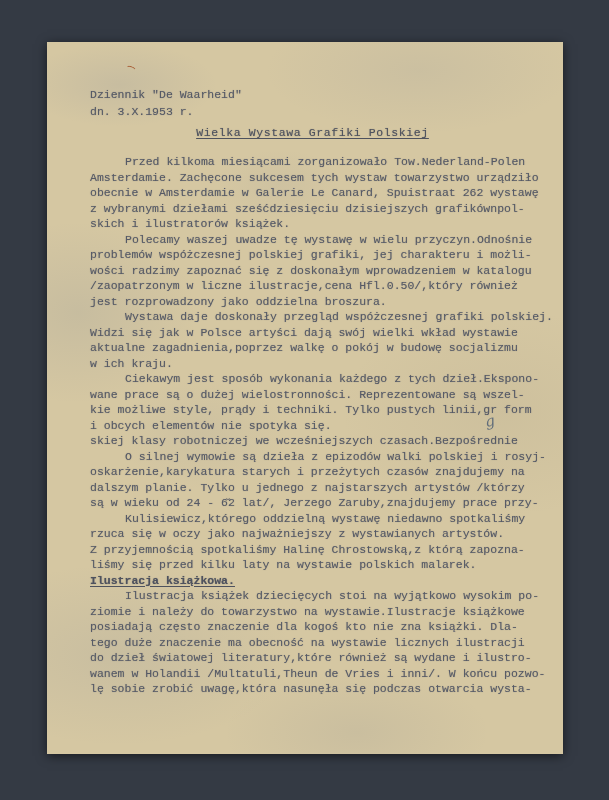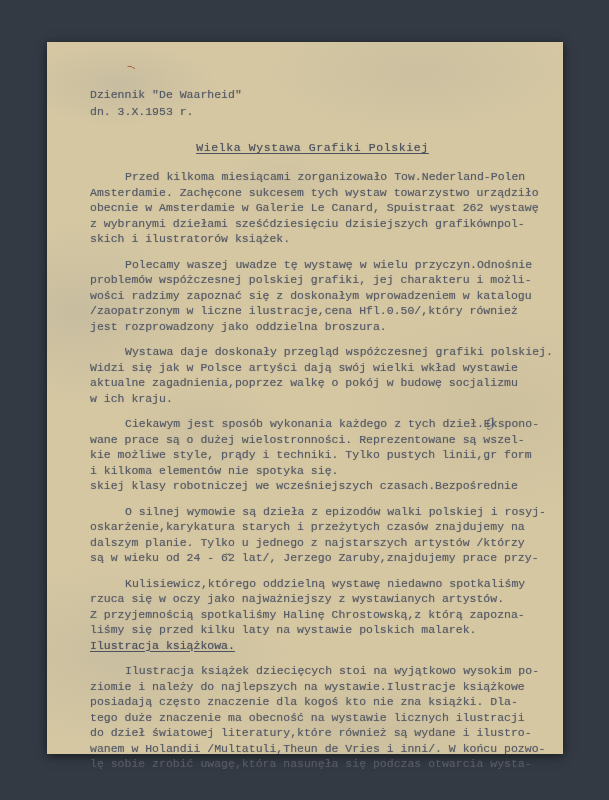--- a/index.html
+++ b/index.html
@@ -19,32 +19,33 @@
       radial-gradient(ellipse 230px 150px at 88% 52%,rgba(128,122,108,.09), transparent 70%),
       radial-gradient(ellipse 250px 130px at 14% 86%,rgba(112,124,146,.12), transparent 70%),
       radial-gradient(ellipse 190px 90px at 60% 97%, rgba(104,112,132,.10), transparent 70%),
       radial-gradient(ellipse 90px 50px at 45% 20%,  rgba(110,120,140,.07), transparent 70%);
     box-shadow:0 2px 10px rgba(0,0,0,.55);
   }
   .content{position:absolute;left:43px;top:44px;width:455px;}
   .source .line{white-space:pre;font-size:11.5px;line-height:17px;color:var(--ink,#565a66);
     text-shadow:0 0 1px rgba(86,90,102,.55);}
   .title{
-    margin:21px 0 15px -10px;text-align:center;font-size:11.5px;color:#4e525e;
+    margin:6px 0 15px -10px;text-align:center;font-size:11.5px;color:#4e525e;
     text-decoration:underline;text-underline-offset:2px;letter-spacing:.6px;
     text-shadow:0 0 1px rgba(78,82,94,.6);white-space:pre;
   }
   .doc-body .line{
     white-space:pre;font-size:11.5px;line-height:15.5px;color:var(--ink,#565a66);
     text-shadow:0 0 1px rgba(86,90,102,.5);
   }
-  .doc-body .paragraph .line.first{padding-left:35px;margin-top:10px;}
+  .doc-body .paragraph .line.first{padding-left:35px;}
   .doc-body .heading .line{
     text-decoration:underline;text-underline-offset:2px;color:#4e525e;
     text-shadow:0 0 1px rgba(78,82,94,.65);
+    font-weight:bold;
   }
   .hw-insert{
     position:absolute;left:438px;top:370px;
     font-family:"DejaVu Serif",serif;font-style:italic;font-size:15px;
     color:#4d5e74;transform:rotate(-12deg);opacity:.85;
   }
   .ink-speck{
     position:absolute;left:78px;top:24px;width:9px;height:6px;
     border:1.6px solid transparent;border-top-color:var(--accent_speck,#a9623a);
     border-radius:50%;transform:rotate(18deg);
@@ -82,41 +83,41 @@
         <div class="block paragraph">
           <div class="line first">Wystawa daje doskonały przegląd wspóżczesnej grafiki polskiej.</div>
           <div class="line">Widzi się jak w Polsce artyści dają swój wielki wkład wystawie</div>
           <div class="line">aktualne zagadnienia,poprzez walkę o pokój w budowę socjalizmu</div>
           <div class="line">w ich kraju.</div>
         </div>
         <div class="block paragraph">
           <div class="line first">Ciekawym jest sposób wykonania każdego z tych dzieł.Ekspono-</div>
           <div class="line">wane prace są o dużej wielostronności. Reprezentowane są wszel-</div>
           <div class="line">kie możliwe style, prądy i techniki. Tylko pustych linii,gr form</div>
-          <div class="line">i kilkoma elementów nie spotyka się.</div>
+          <div class="line">i obcych elementów nie spotyka się.</div>
         </div>
         <div class="block paragraph">
           <div class="line">skiej klasy robotniczej we wcześniejszych czasach.Bezpośrednie</div>
           <div class="line first">O silnej wymowie są dzieła z epizodów walki polskiej i rosyj-</div>
           <div class="line">oskarżenie,karykatura starych i przeżytych czasów znajdujemy na</div>
           <div class="line">dalszym planie. Tylko u jednego z najstarszych artystów /którzy</div>
           <div class="line">są w wieku od 24 - 6̆2 lat/, Jerzego Zaruby,znajdujemy prace przy-</div>
         </div>
         <div class="block paragraph">
           <div class="line first">Kulisiewicz,którego oddzielną wystawę niedawno spotkaliśmy</div>
           <div class="line">rzuca się w oczy jako najważniejszy z wystawianych artystów.</div>
           <div class="line">Z przyjemnością spotkaliśmy Halinę Chrostowską,z którą zapozna-</div>
           <div class="line">liśmy się przed kilku laty na wystawie polskich malarek.</div>
         </div>
         <div class="block heading">
           <div class="line">Ilustracja książkowa.</div>
         </div>
         <div class="block paragraph">
           <div class="line first">Ilustracja książek dziecięcych stoi na wyjątkowo wysokim po-</div>
-          <div class="line">ziomie i należy do najlepszych na wystawie.Ilustracje książkowe</div>
+          <div class="line">ziomie i należy do towarzystwo na wystawie.Ilustracje książkowe</div>
           <div class="line">posiadają często znaczenie dla kogoś kto nie zna książki. Dla-</div>
           <div class="line">tego duże znaczenie ma obecność na wystawie licznych ilustracji</div>
           <div class="line">do dzieł światowej literatury,które również są wydane i ilustro-</div>
           <div class="line">wanem w Holandii /Multatuli,Theun de Vries i inni/. W końcu pozwo-</div>
           <div class="line">lę sobie zrobić uwagę,która nasunęła się podczas otwarcia wysta-</div>
         </div>
       </div>
   </div>
 
   <span class="hw-insert">g</span>

